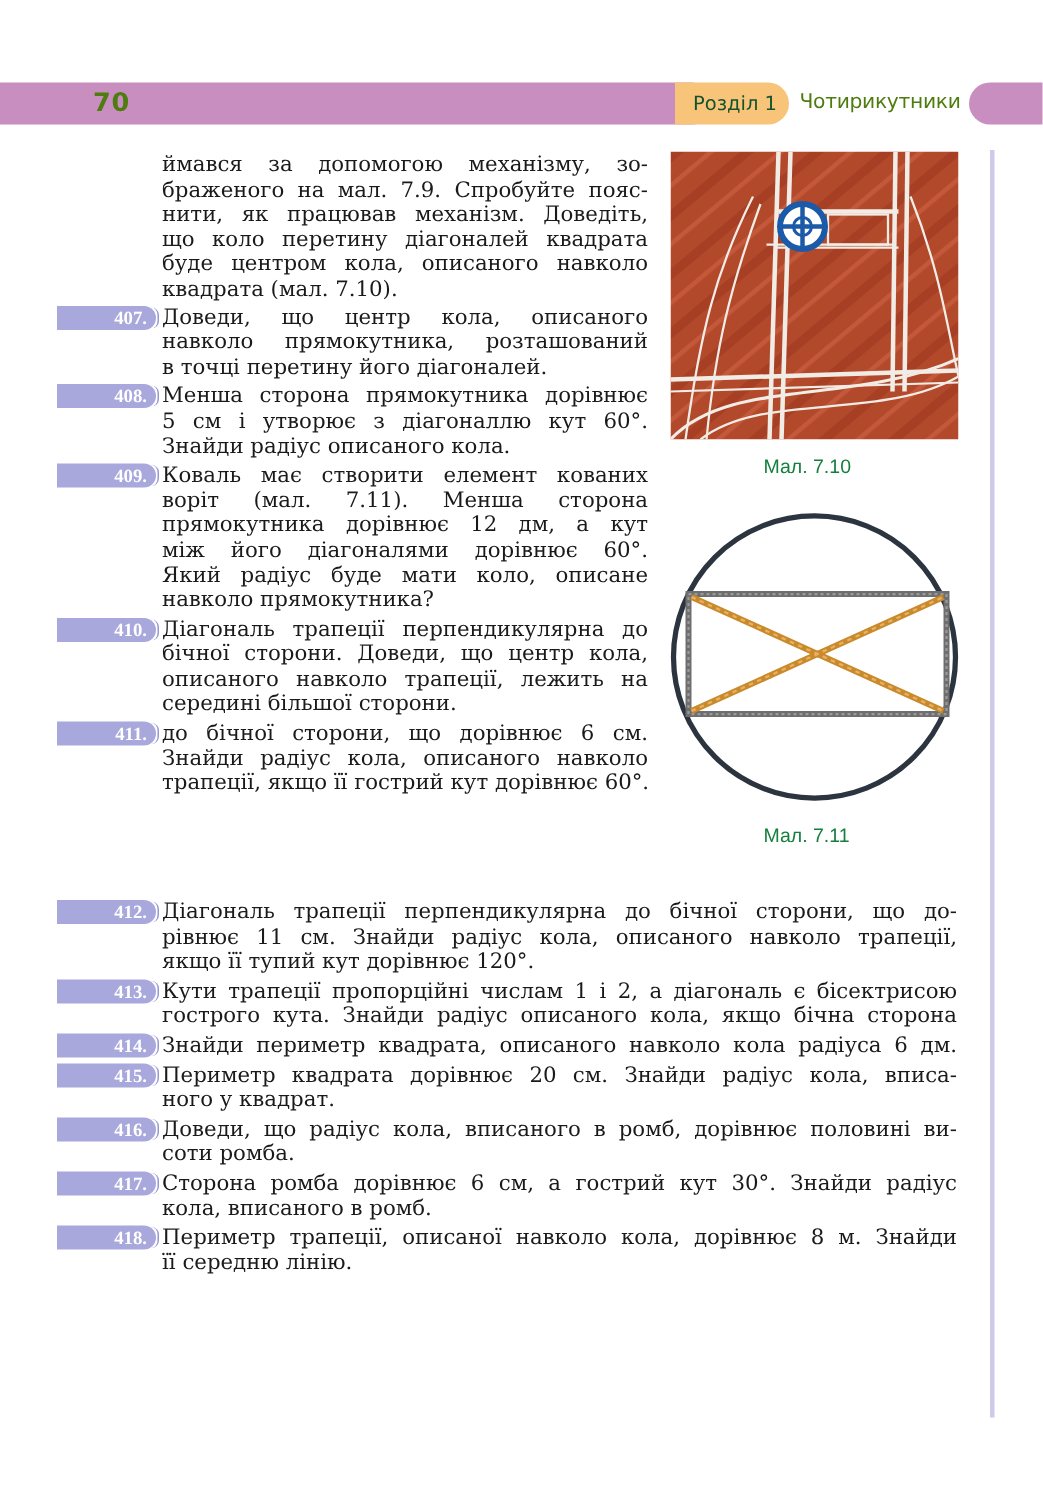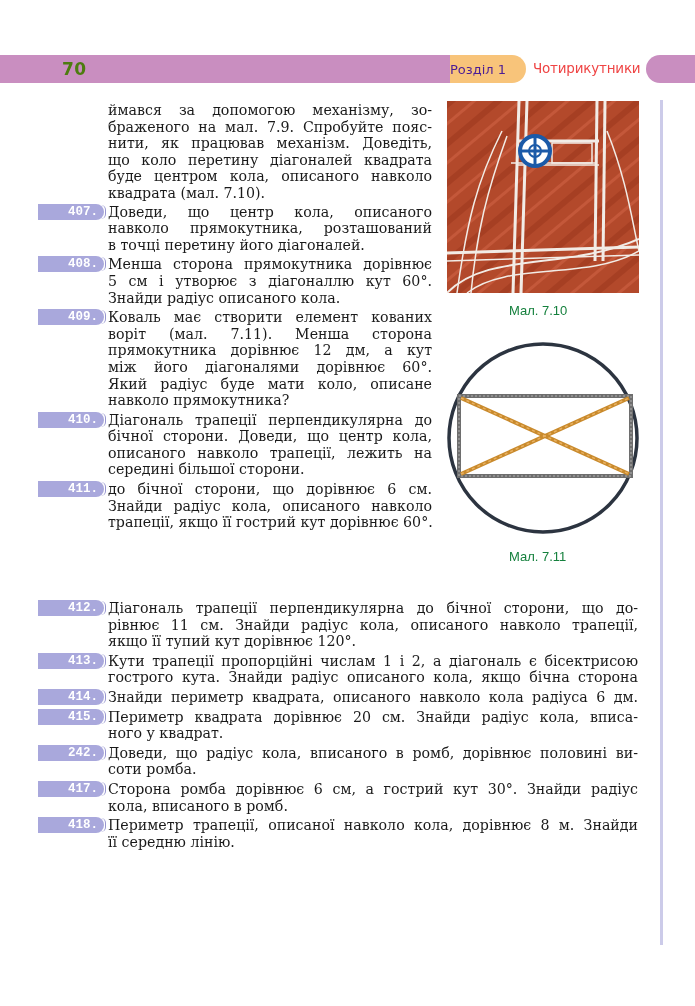--- a/index.html
+++ b/index.html
@@ -11,42 +11,42 @@
     position:absolute; left:0; top:55px; width:475px; height:28px;
     background:#c98ec0; border-radius:0 14px 14px 0;
   }
   .page-number {
     position:absolute; left:62px; top:59px; font-family:"DejaVu Sans", sans-serif;
     font-weight:bold; color:#4d7c0f; font-size:17px; letter-spacing:0.5px;
   }
   .section-chip {
     position:absolute; left:450px; top:55px; height:28px; width:76px;
     background:#f8c47a; border-radius:0 14px 14px 0;
-    font-family:"DejaVu Sans", sans-serif; font-size:13px; color:#4c1d95;
-    display:flex; align-items:center; justify-content:flex-start; padding-right:8px; box-sizing:border-box;
+    font-family:"DejaVu Sans", sans-serif; font-size:13px; color:#14532d;
+    display:flex; align-items:center; justify-content:flex-end; padding-right:8px; box-sizing:border-box;
   }
   .chapter-title {
     position:absolute; left:533px; top:60px; font-family:"DejaVu Sans", sans-serif;
-    font-size:13.5px; color:#ef4444; letter-spacing:-0.2px;
+    font-size:13.5px; color:#4d7c0f; letter-spacing:-0.2px;
   }
   .header-tail {
     position:absolute; left:646px; top:55px; width:60px; height:28px;
     background:#c98ec0; border-radius:14px 0 0 14px;
   }
   .margin-line {
     position:absolute; left:660px; top:100px; width:3px; height:845px; background:#cccbe9;
   }
 
   .text-col { position:absolute; left:108px; font-size:14.2px; line-height:16.6px; }
   .para { margin:0; }
   .problem { position:relative; }
   .badge {
     position:absolute; left:-70px; top:0px; width:66px; height:16px;
     background:#a9a8dc; border-radius:0 9px 9px 0;
-    color:#ffffff; font-family:Liberation Mono, monospace; font-size:12.5px; font-weight:bold;
+    color:#ffffff; font-family:Liberation Serif, serif; font-size:12.5px; font-weight:bold;
     text-align:right; padding-right:6px; box-sizing:border-box; line-height:16px;
   }
   .badge::after {
     content:""; position:absolute; right:-2px; top:1px; width:4px; height:14px;
     border-right:1.5px solid #9796cf; border-radius:0 8px 8px 0;
   }
   .line { display:block; white-space:nowrap; text-align:justify; }
   .j { text-align-last:justify; }
 
   .fig { position:absolute; }
@@ -131,21 +131,21 @@
   <div class="problem" style="margin-top:3px;">
     <span class="badge">414.</span>
     <span class="line j">Знайди периметр квадрата, описаного навколо кола радіуса 6 дм.</span>
   </div>
   <div class="problem" style="margin-top:3px;">
     <span class="badge">415.</span>
     <span class="line j">Периметр квадрата дорівнює 20 см. Знайди радіус кола, вписа-</span>
     <span class="line">ного у квадрат.</span>
   </div>
   <div class="problem" style="margin-top:3px;">
-    <span class="badge">242.</span>
+    <span class="badge">416.</span>
     <span class="line j">Доведи, що радіус кола, вписаного в ромб, дорівнює половині ви-</span>
     <span class="line">соти ромба.</span>
   </div>
   <div class="problem" style="margin-top:3px;">
     <span class="badge">417.</span>
     <span class="line j">Сторона ромба дорівнює 6 см, а гострий кут 30°. Знайди радіус</span>
     <span class="line">кола, вписаного в ромб.</span>
   </div>
   <div class="problem" style="margin-top:3px;">
     <span class="badge">418.</span>

